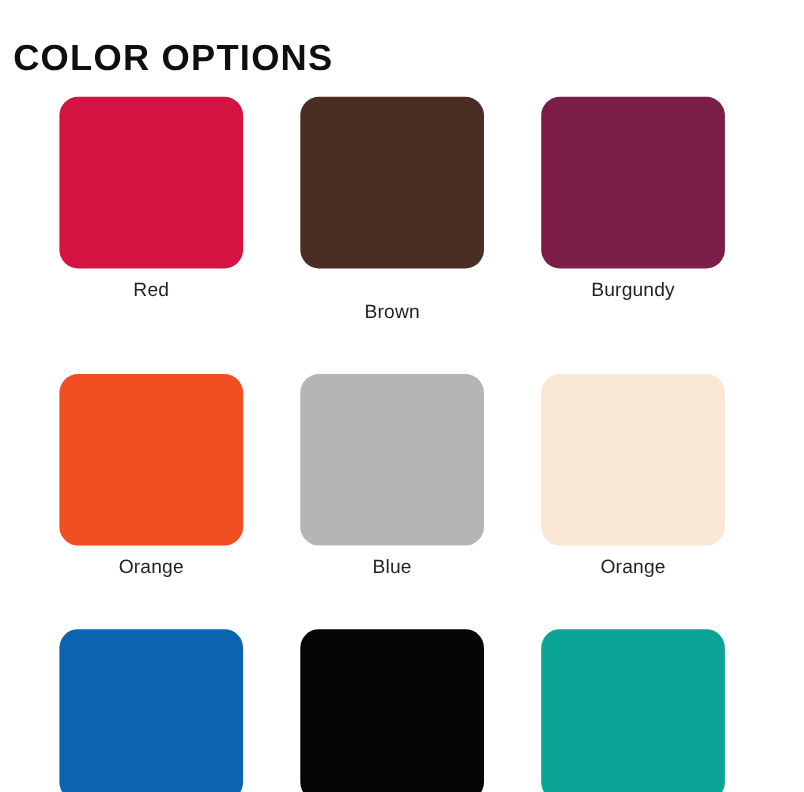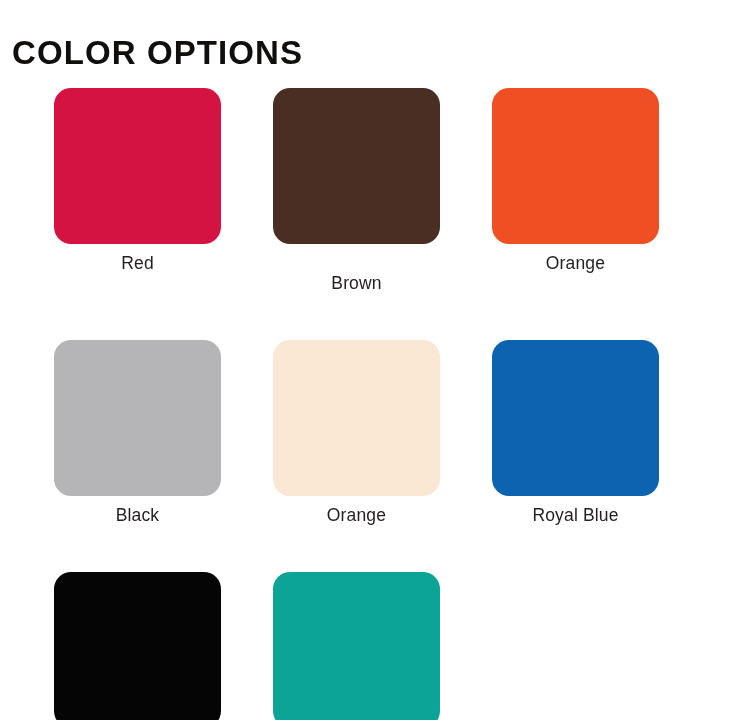--- a/index.html
+++ b/index.html
@@ -89,29 +89,33 @@
     <div class="cell">
       <div class="swatch" style="background: rgb(212, 19, 67);"></div>
       <div class="swatch-label" style="color: rgb(35, 31, 32);">Red</div>
     </div>
 
     <div class="cell">
       <div class="swatch" style="background: rgb(74, 46, 36);"></div>
       <div class="swatch-label" style="color: rgb(35, 31, 32); margin-top: 28px;">Brown</div>
     </div>
 
+    <div class="cell">
+      <div class="swatch" style="background: rgb(123, 30, 71);"></div>
+      <div class="swatch-label" style="color: rgb(35, 31, 32);">Burgundy</div>
+    </div>
 
     <div class="cell">
       <div class="swatch" style="background: rgb(240, 78, 35);"></div>
       <div class="swatch-label" style="color: rgb(35, 31, 32); text-align: right;">Orange</div>
     </div>
 
     <div class="cell">
       <div class="swatch" style="background: rgb(181, 181, 184);"></div>
-      <div class="swatch-label" style="color: rgb(35, 31, 32);">Black</div>
+      <div class="swatch-label" style="color: rgb(35, 31, 32);">Blue</div>
     </div>
 
     <div class="cell">
       <div class="swatch" style="background: rgb(250, 231, 212);"></div>
       <div class="swatch-label" style="color: rgb(35, 31, 32);">Orange</div>
     </div>
 
     <div class="cell">
       <div class="swatch" style="background: rgb(12, 100, 176);"></div>
       <div class="swatch-label" style="color: rgb(35, 31, 32);">Royal Blue</div>

